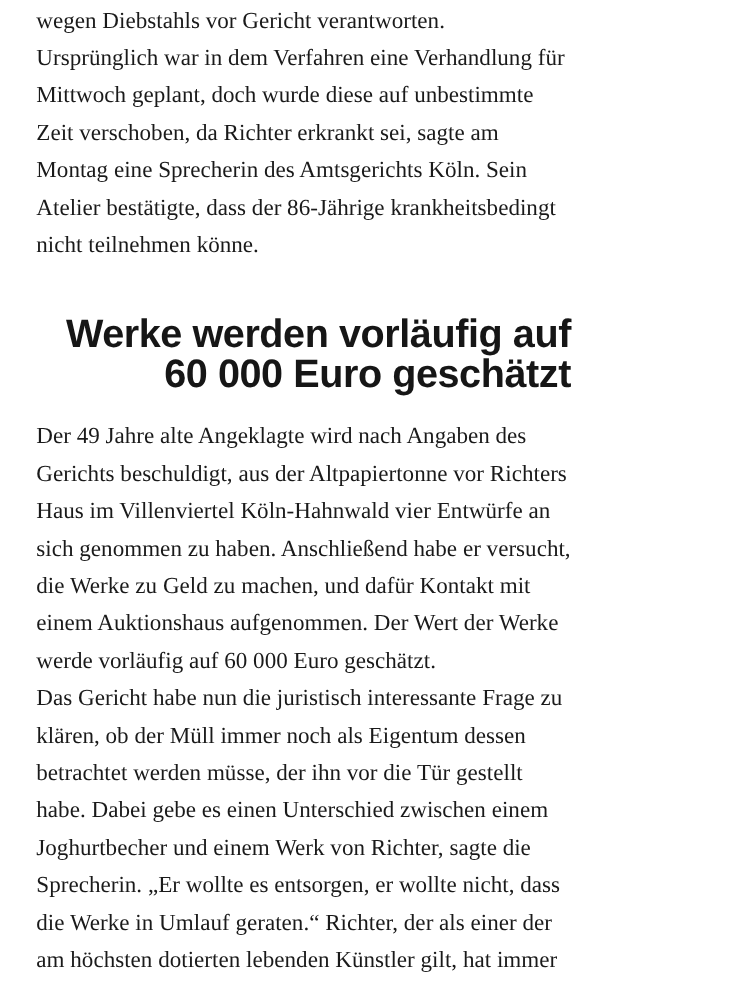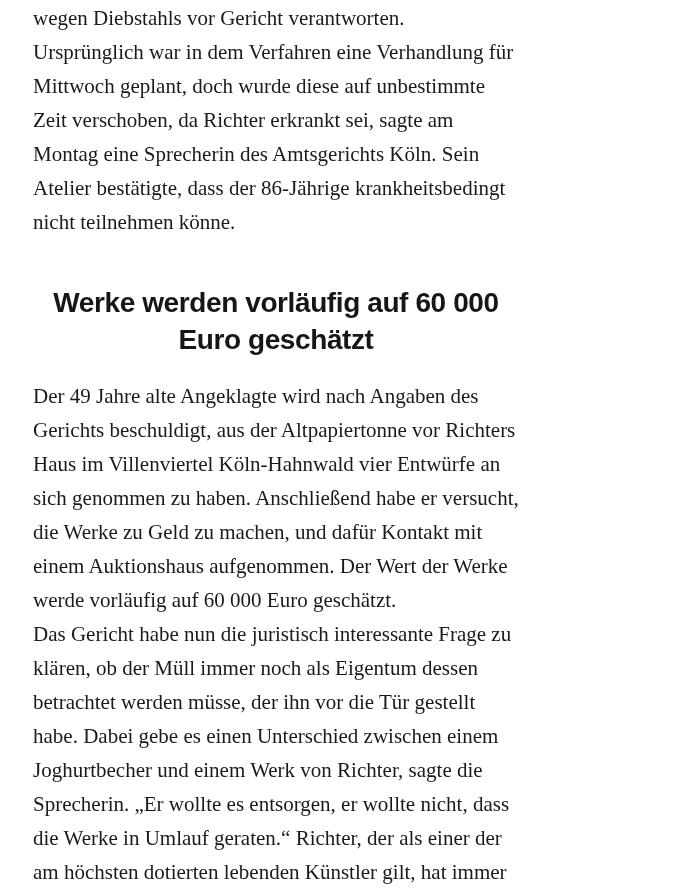--- a/index.html
+++ b/index.html
@@ -20,26 +20,26 @@
     font-size: 21px;
     line-height: 34px;
     color: #1a1a1a;
     margin: 0;
     text-align: left;
     hyphens: none;
   }
   .article-body h2 {
     font-family: "Liberation Sans", "DejaVu Sans", sans-serif;
     font-weight: 700;
-    font-size: 28px;
+    font-size: 36px;
     line-height: 37px;
     letter-spacing: -0.4px;
     color: #161616;
     margin: 45px 0 21px 0;
-    text-align: center;
+    text-align: right;
   }
 </style>
 </head>
 <body>
 
 <article class="article-body">
   <p>wegen Diebstahls vor Gericht verantworten. Ursprünglich war in dem Verfahren eine Verhandlung für Mittwoch geplant, doch wurde diese auf unbestimmte Zeit verschoben, da Richter erkrankt sei, sagte am Montag eine Sprecherin des Amtsgerichts Köln. Sein Atelier bestätigte, dass der 86-Jährige krankheitsbedingt nicht teilnehmen könne.</p>
 
   <h2>Werke werden vorläufig auf 60 000 Euro geschätzt</h2>
 

